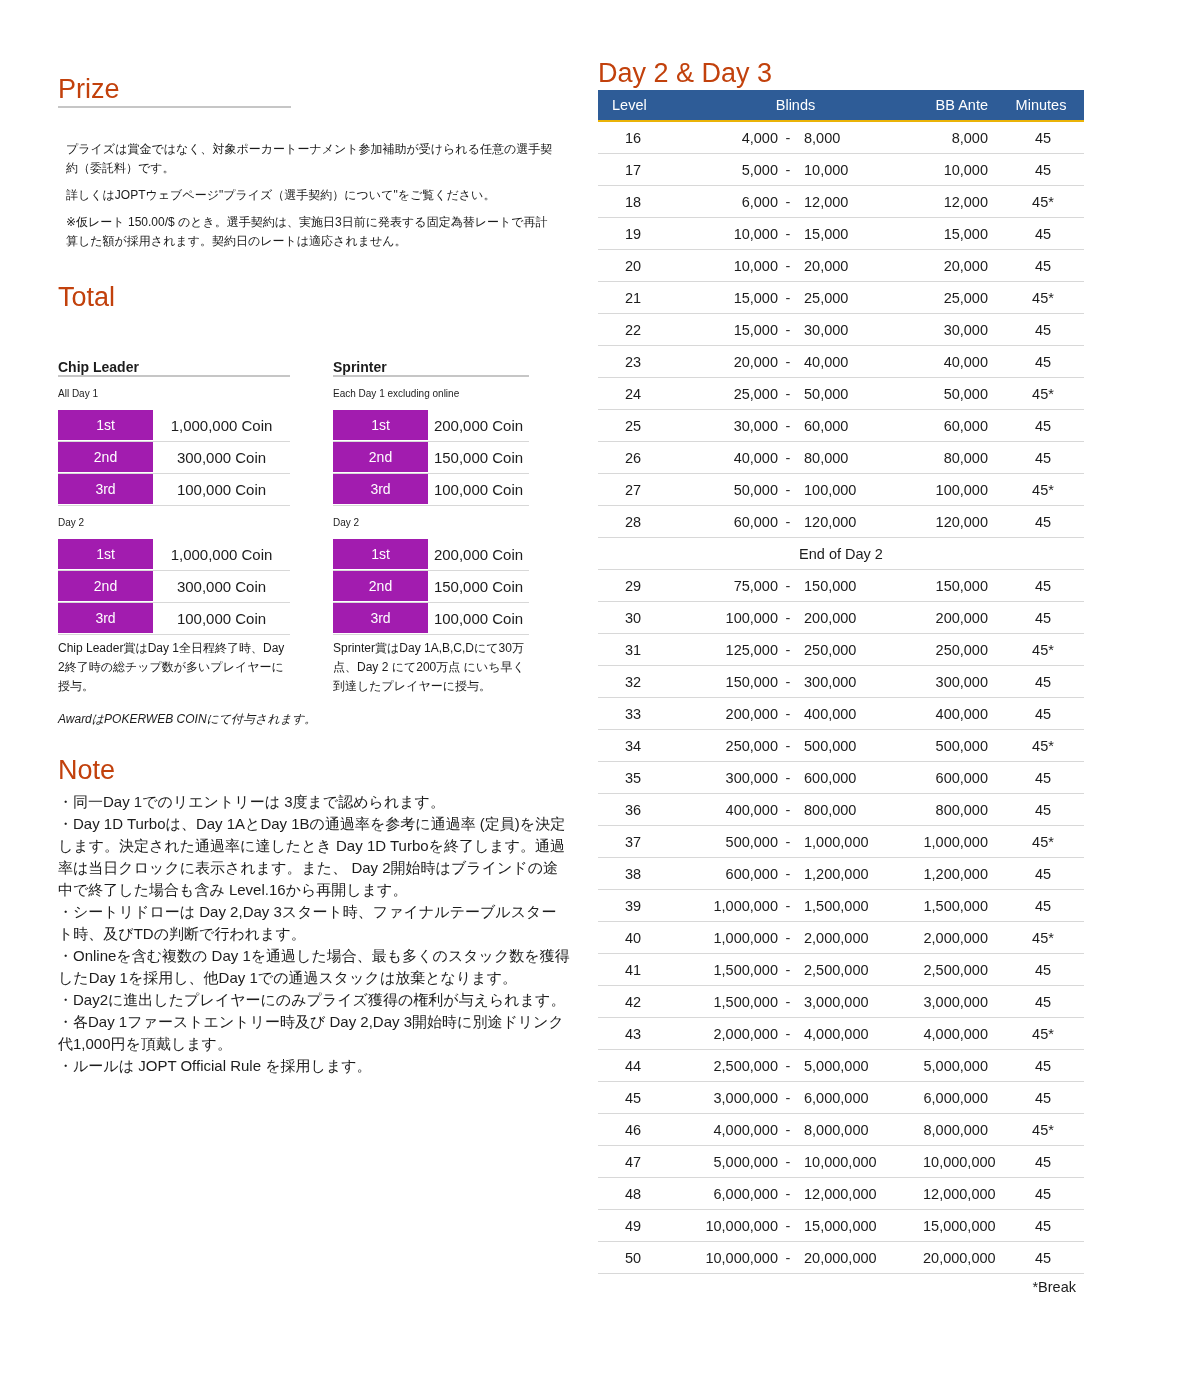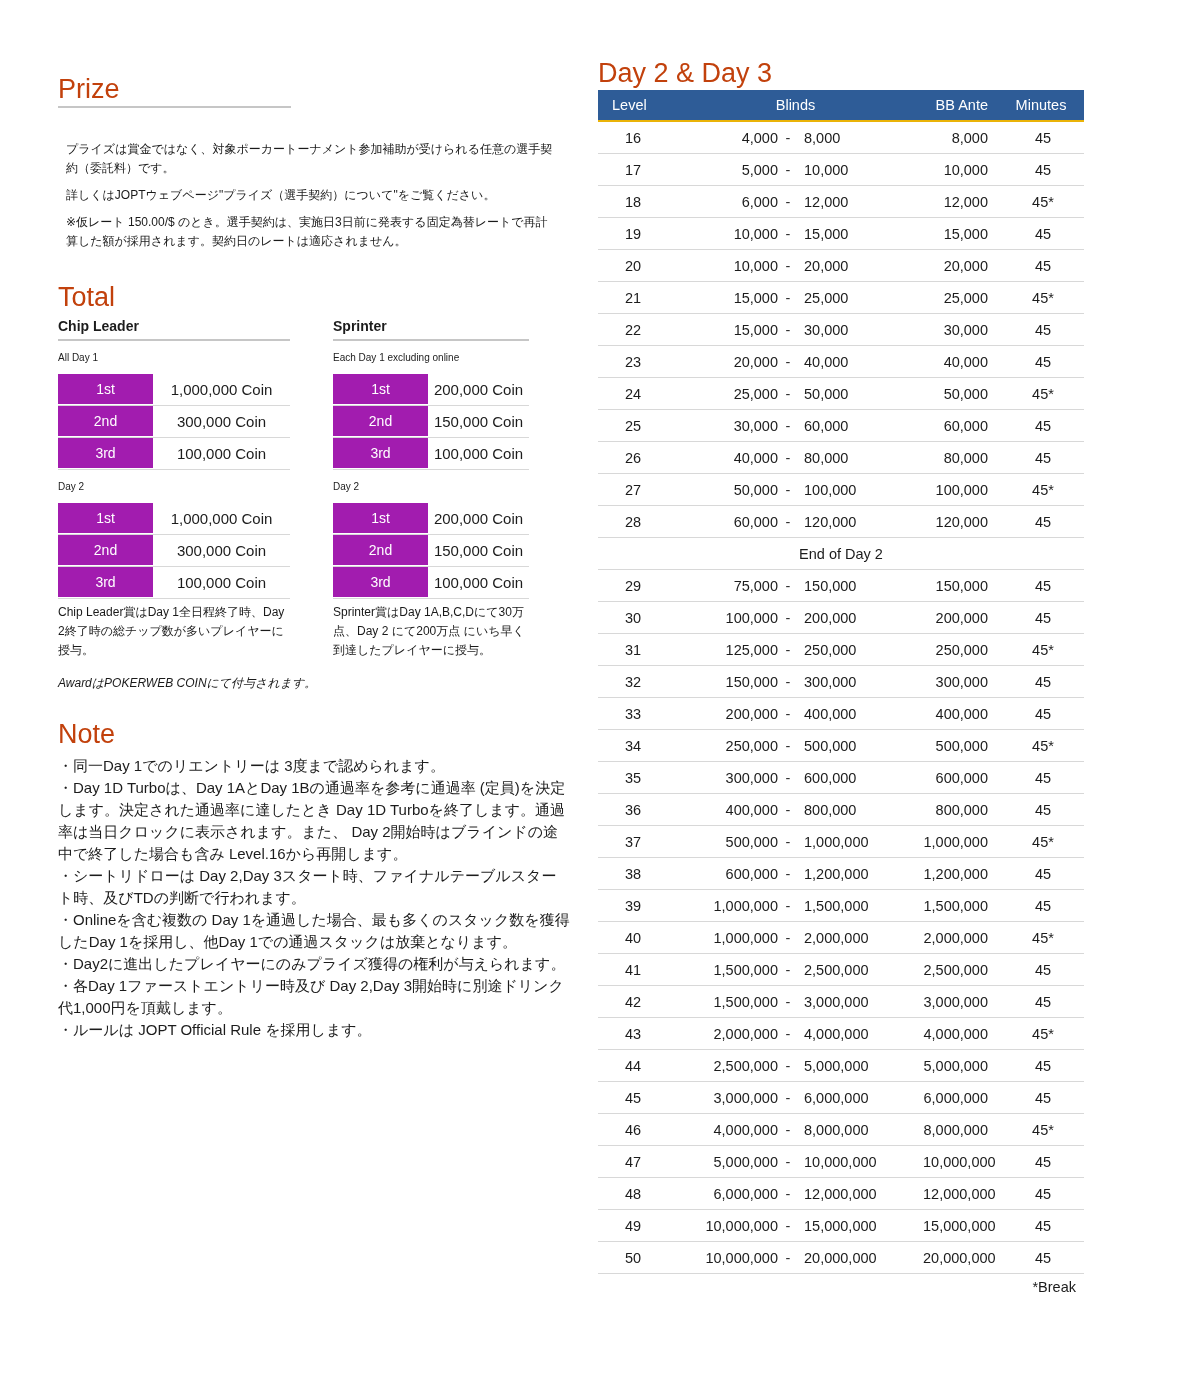--- a/index.html
+++ b/index.html
@@ -19,21 +19,21 @@
   .kv-value { font-size:15px; display:flex; align-items:center; justify-content:center; }
 
   .small-note { font-size:12px; line-height:19px; color:#1a1a1a; }
   .prize-note { margin-top:32px; width:505px; }
   .prize-note p { margin:8px; }
 
   .award-h { margin-top:33px; }
   .award-cols { display:flex; gap:43px; margin-top:8px; }
   .award-col.cl { width:232px; }
   .award-col.sp { width:196px; }
-  .award-sub { font-size:14px; font-weight:700; padding-bottom:5px; border-bottom:2px solid #C6C6C6; }
+  .award-sub { font-size:14px; font-weight:700; border-bottom:2px solid #C6C6C6;margin-top:41px; }
   .award-label { font-size:10px; line-height:17px; margin:8px 0 8px 0; }
   .award-table { border-bottom:0; }
   .award-row { display:grid; height:32px; border-bottom:1px solid #D8D8D8; }
   .cl .award-row { grid-template-columns:95px 137px; }
   .sp .award-row { grid-template-columns:95px 101px; }
   .award-rank { background:#a21caf; color:#ffffff; font-size:14px; display:flex; align-items:center; justify-content:center; border-bottom:1px solid #ffffff; }
   .award-value { font-size:15px; display:flex; align-items:center; justify-content:center; white-space:nowrap; }
   .award-note { margin-top:4px; }
   .award-foot { margin-top:14px;font-style:italic; }
 

